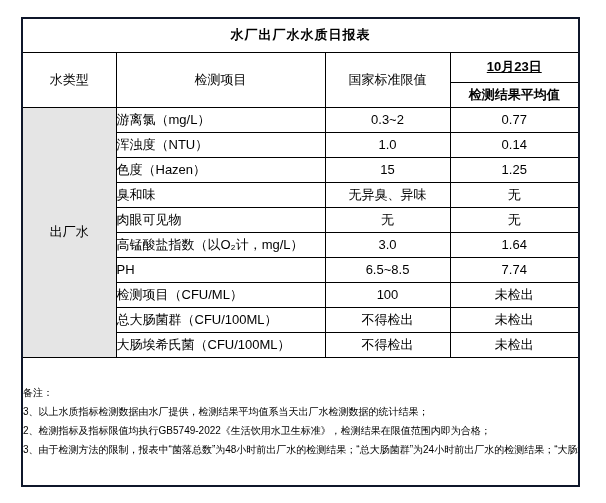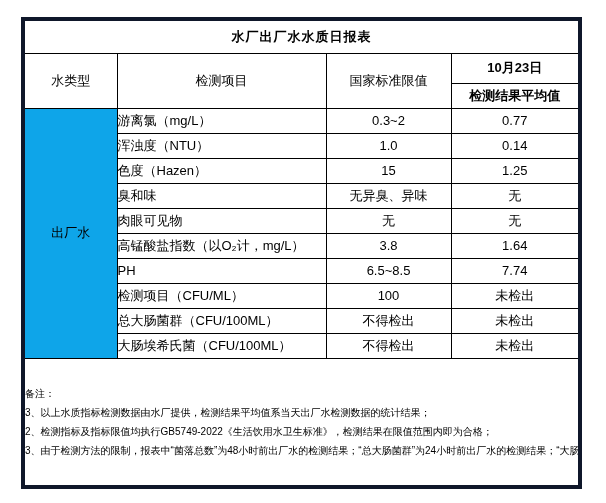--- a/index.html
+++ b/index.html
@@ -15,21 +15,21 @@
     position: relative;
     width: 606px; height: 503px;
     background: #ffffff;
   }
   table.report {
     position: absolute;
     left: 21px; top: 17px;
     width: 557px;
     border-collapse: collapse;
     table-layout: fixed;
-    border: 4px solid #0f172a;
+    border: 2px solid #0f172a;
   }
   table.report td {
     border: 1px solid #000;
     padding: 0;
     font-size: 13px;
     vertical-align: middle;
     overflow: hidden;
     white-space: nowrap;
   }
   td.title-cell {
@@ -41,20 +41,21 @@
   }
   td.header-cell {
     text-align: center;
     font-family: Liberation Mono, monospace;
   }
   td.date-cell {
     height: 30px;
     text-align: center;
     font-weight: bold;
     font-size: 14px;
+    text-decoration: underline;
   }
   td.result-header-cell {
     height: 25px;
     text-align: center;
     font-weight: bold;
   }
   tr.data-row td { height: 25px; }
   td.item-cell {
     text-align: left;
     padding-left: 3px;
@@ -94,21 +95,21 @@
       <tr>
         <td class="header-cell" rowspan="2">水类型</td>
         <td class="header-cell" rowspan="2">检测项目</td>
         <td class="header-cell" rowspan="2">国家标准限值</td>
         <td class="date-cell">10月23日</td>
       </tr>
       <tr>
         <td class="result-header-cell">检测结果平均值</td>
       </tr>
       <tr class="data-row">
-        <td class="water-type-cell" rowspan="10" style="background-color: #0ea5e9;">出厂水</td>
+        <td class="water-type-cell" rowspan="10" style="background-color: #e5e5e5;">出厂水</td>
         <td class="item-cell">游离氯（mg/L）</td>
         <td class="limit-cell">0.3~2</td>
         <td class="result-cell">0.77</td>
       </tr>
       <tr class="data-row">
         <td class="item-cell">浑浊度（NTU）</td>
         <td class="limit-cell">1.0</td>
         <td class="result-cell">0.14</td>
       </tr>
       <tr class="data-row">
@@ -121,21 +122,21 @@
         <td class="limit-cell">无异臭、异味</td>
         <td class="result-cell">无</td>
       </tr>
       <tr class="data-row">
         <td class="item-cell">肉眼可见物</td>
         <td class="limit-cell">无</td>
         <td class="result-cell">无</td>
       </tr>
       <tr class="data-row">
         <td class="item-cell">高锰酸盐指数（以O₂计，mg/L）</td>
-        <td class="limit-cell">3.8</td>
+        <td class="limit-cell">3.0</td>
         <td class="result-cell">1.64</td>
       </tr>
       <tr class="data-row">
         <td class="item-cell">PH</td>
         <td class="limit-cell">6.5~8.5</td>
         <td class="result-cell">7.74</td>
       </tr>
       <tr class="data-row">
         <td class="item-cell">检测项目（CFU/ML）</td>
         <td class="limit-cell">100</td>

